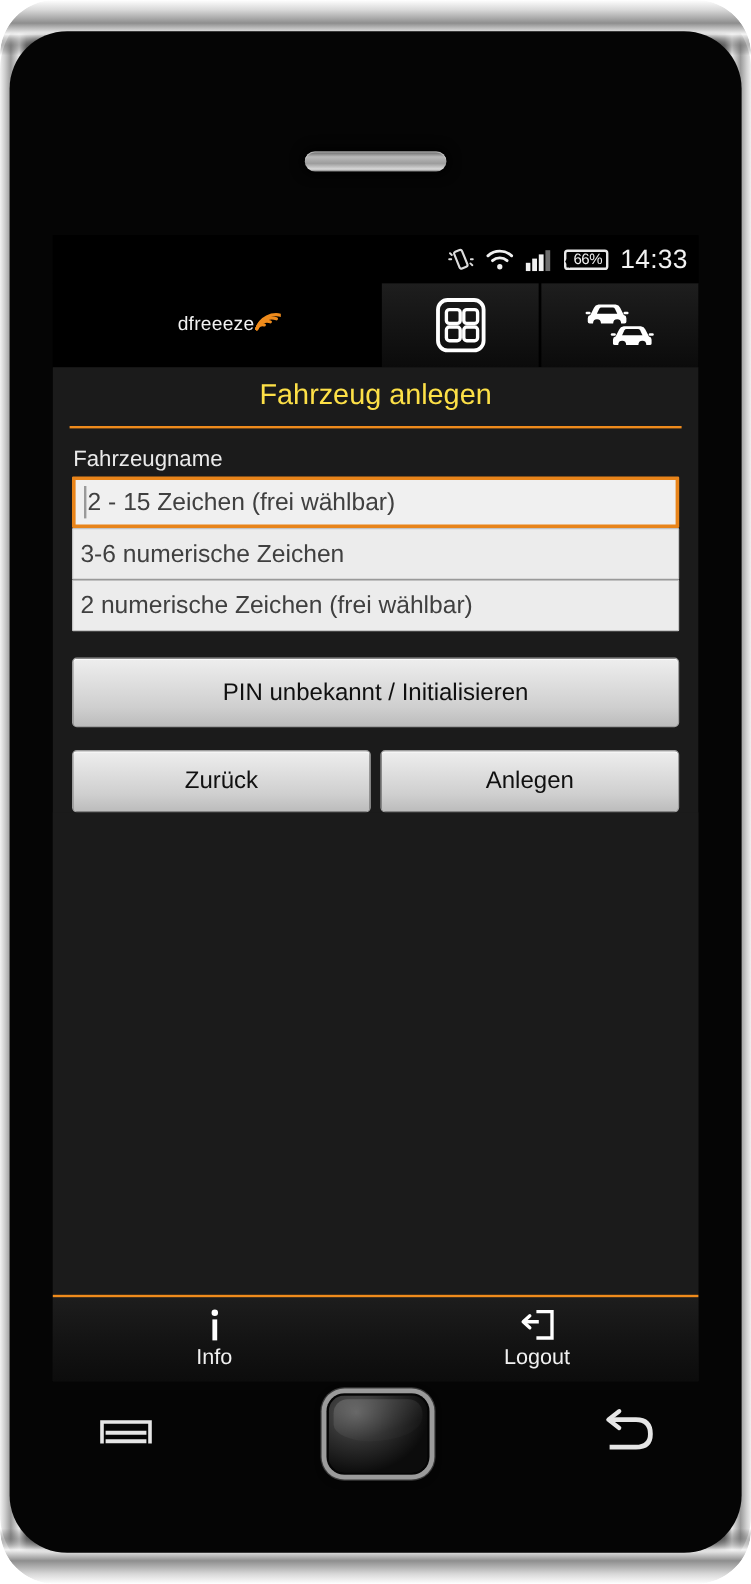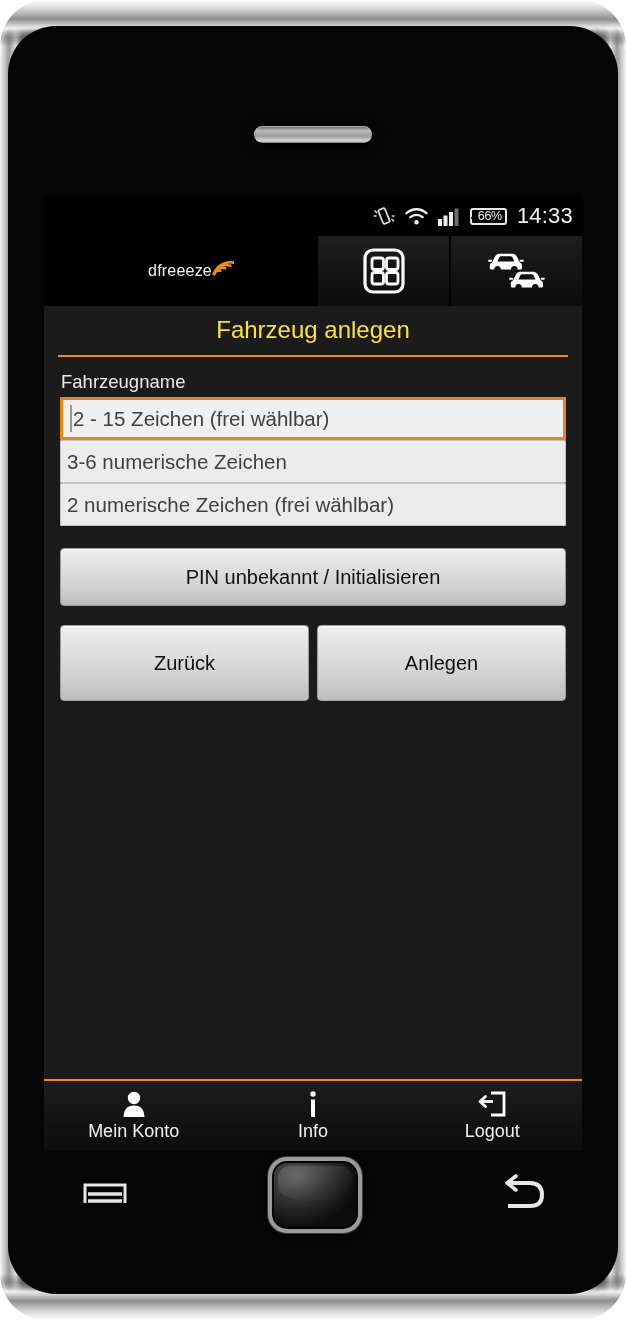--- a/index.html
+++ b/index.html
@@ -121,21 +121,21 @@
 
   .btn {
     background:linear-gradient(180deg,#eeeeee 0%,#e2e2e2 28%,#cfcfcf 72%,#bcbcbc 100%);
     border:1px solid #9e9e9e; border-radius:4px;
     color:#101010; font-size:20px; font-family:"Liberation Sans", sans-serif;
     display:flex; align-items:center; justify-content:center;
     box-shadow:inset 0 1px 0 rgba(255,255,255,.85);
   }
   #btn-pin-unknown { height:58px; margin-top:22px; width:100%; }
   #btn-row { display:flex; gap:8px; margin-top:19px; }
-  #btn-row .btn { flex:1; height:76px; }
+  #btn-row .btn { flex:1; height:52px; }
 
   #content-spacer { flex:1; background:#1b1b1b; }
 
   
   #bottom-nav {
     border-top:2px solid #ef8b1c;
     background:linear-gradient(180deg,#1d1d1d 0%,#131313 55%,#0c0c0c 100%);
     height:72px; display:flex;
   }
   .nav-item {
@@ -284,27 +284,20 @@
 
           <div id="btn-row">
             <div class="btn">Zurück</div>
             <div class="btn">Anlegen</div>
           </div>
         </div>
 
         <div id="content-spacer"></div>
 
         <div id="bottom-nav">
-          <div class="nav-item">
-            <svg width="26" height="28" viewBox="0 0 26 28">
-              <circle cx="13" cy="8" r="6.2" fill="#ffffff"></circle>
-              <path d="M2.5 27 Q3 15.5 13 15.5 Q23 15.5 23.5 27 Z" fill="#ffffff"></path>
-            </svg>
-            <span class="nav-label">Mein Konto</span>
-          </div>
           <div class="nav-item">
             <svg width="14" height="28" viewBox="0 0 14 28">
               <circle cx="7" cy="4" r="2.7" fill="#ffffff"></circle>
               <rect x="5" y="9.5" width="4" height="17.5" fill="#ffffff"></rect>
             </svg>
             <span class="nav-label">Info</span>
           </div>
           <div class="nav-item">
             <svg width="30" height="28" viewBox="0 0 30 28">
               <path d="M14 3 L27 3 L27 25 L14 25" fill="none" stroke="#ffffff" stroke-width="2.8" stroke-linejoin="miter"></path>

